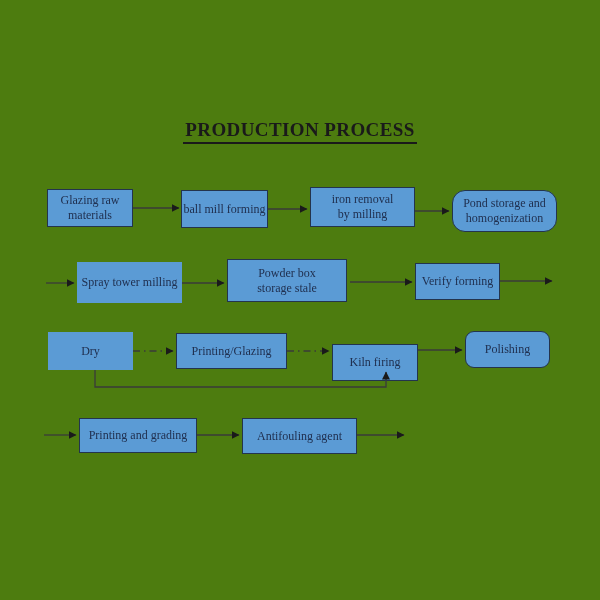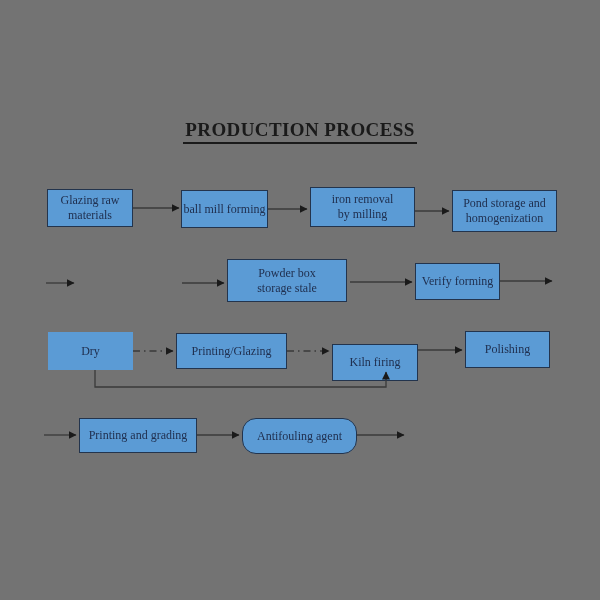--- a/index.html
+++ b/index.html
@@ -6,21 +6,21 @@
     --box-fill:#5b9bd5;
     --box-border:#23344d;
     --text:#203050;
     --arrow:#3a3a3a;
     --title:#1a1a1a;
   }
   html,body{margin:0;padding:0;background:#ffffff;}
   .canvas{
     position:relative;
     width:600px;height:600px;
-    background:#737373;
+    background:#4d7c0f;
     font-family:"Liberation Serif", serif;
     overflow:hidden;
   }
   .title-wrap{
     position:absolute;left:0;top:119px;width:600px;
     text-align:center;
   }
   .title-text{
     display:inline-block;
     font-size:19px;font-weight:bold;
@@ -38,33 +38,33 @@
     line-height:1.25;
     display:flex;align-items:center;justify-content:center;
     text-align:center;
     white-space:pre-line;
   }
   .bordered{border:1.6px solid var(--box-border);}
   
   .b-verify   {left:47px;  top:189px; width:86px;  height:38px;}
   .b-ballmill {left:181px; top:190px; width:87px;  height:38px;}
   .b-iron     {left:310px; top:187px; width:105px; height:40px;}
-  .b-pond     {left:452px; top:190px; width:105px; height:42px;}
+  .b-pond     {left:452px; top:190px; width:105px; height:42px;border-radius:13px;}
   
   .b-spray    {left:77px;  top:262px; width:105px; height:41px;}
   .b-powder   {left:227px; top:259px; width:120px; height:43px;}
   .b-press    {left:415px; top:263px; width:85px;  height:37px;}
   
   .b-dry      {left:48px;  top:332px; width:85px;  height:38px;}
   .b-printing {left:176px; top:333px; width:111px; height:36px;}
   .b-kiln     {left:332px; top:344px; width:86px;  height:37px;}
-  .b-polish   {left:465px; top:331px; width:85px;  height:37px;}
+  .b-polish   {left:465px; top:331px; width:85px;  height:37px;border-radius:9px;}
   
   .b-selection{left:79px;  top:418px; width:118px; height:35px;}
-  .b-antifoul {left:242px; top:418px; width:115px; height:36px;border-radius:14px;}
+  .b-antifoul {left:242px; top:418px; width:115px; height:36px;}
   .b-pack     {left:407px; top:415px; width:113px; height:40px;}
 
   svg.edges{position:absolute;left:0;top:0;pointer-events:none;}
   .arrow{stroke:var(--arrow);stroke-width:1.3;fill:none;}
   .dashdot{stroke-dasharray:7 4 1.5 4;}
 </style>
 </head>
 <body>
 
 <div class="canvas">
@@ -74,20 +74,21 @@
   </div>
 
   <div class="box bordered b-verify">Glazing raw
 materials</div>
   <div class="box bordered b-ballmill">ball mill forming</div>
   <div class="box bordered b-iron">iron removal
 by milling</div>
   <div class="box bordered b-pond">Pond storage and
 homogenization</div>
 
+  <div class="box b-spray">Spray tower milling</div>
   <div class="box bordered b-powder">Powder box
 storage stale</div>
   <div class="box bordered b-press">Verify forming</div>
 
   <div class="box b-dry">Dry</div>
   <div class="box bordered b-printing">Printing/Glazing</div>
   <div class="box bordered b-kiln">Kiln firing</div>
   <div class="box bordered b-polish">Polishing</div>
 
   <div class="box bordered b-selection">Printing and grading</div>

